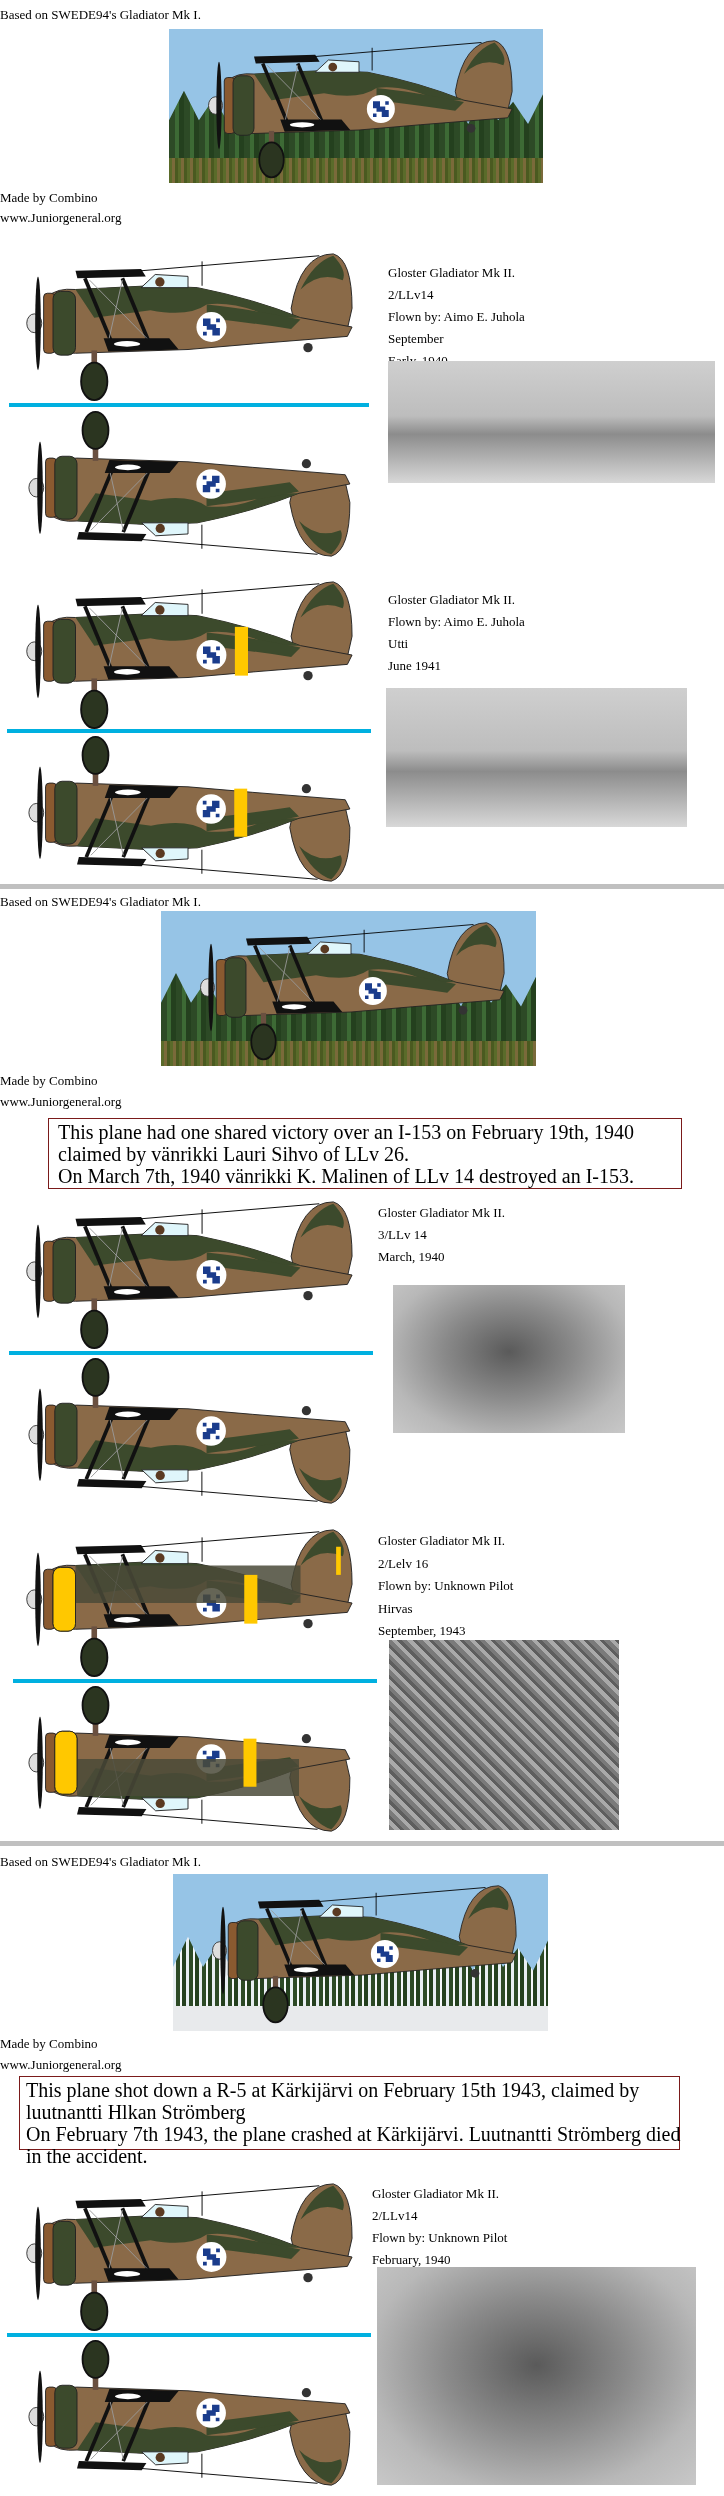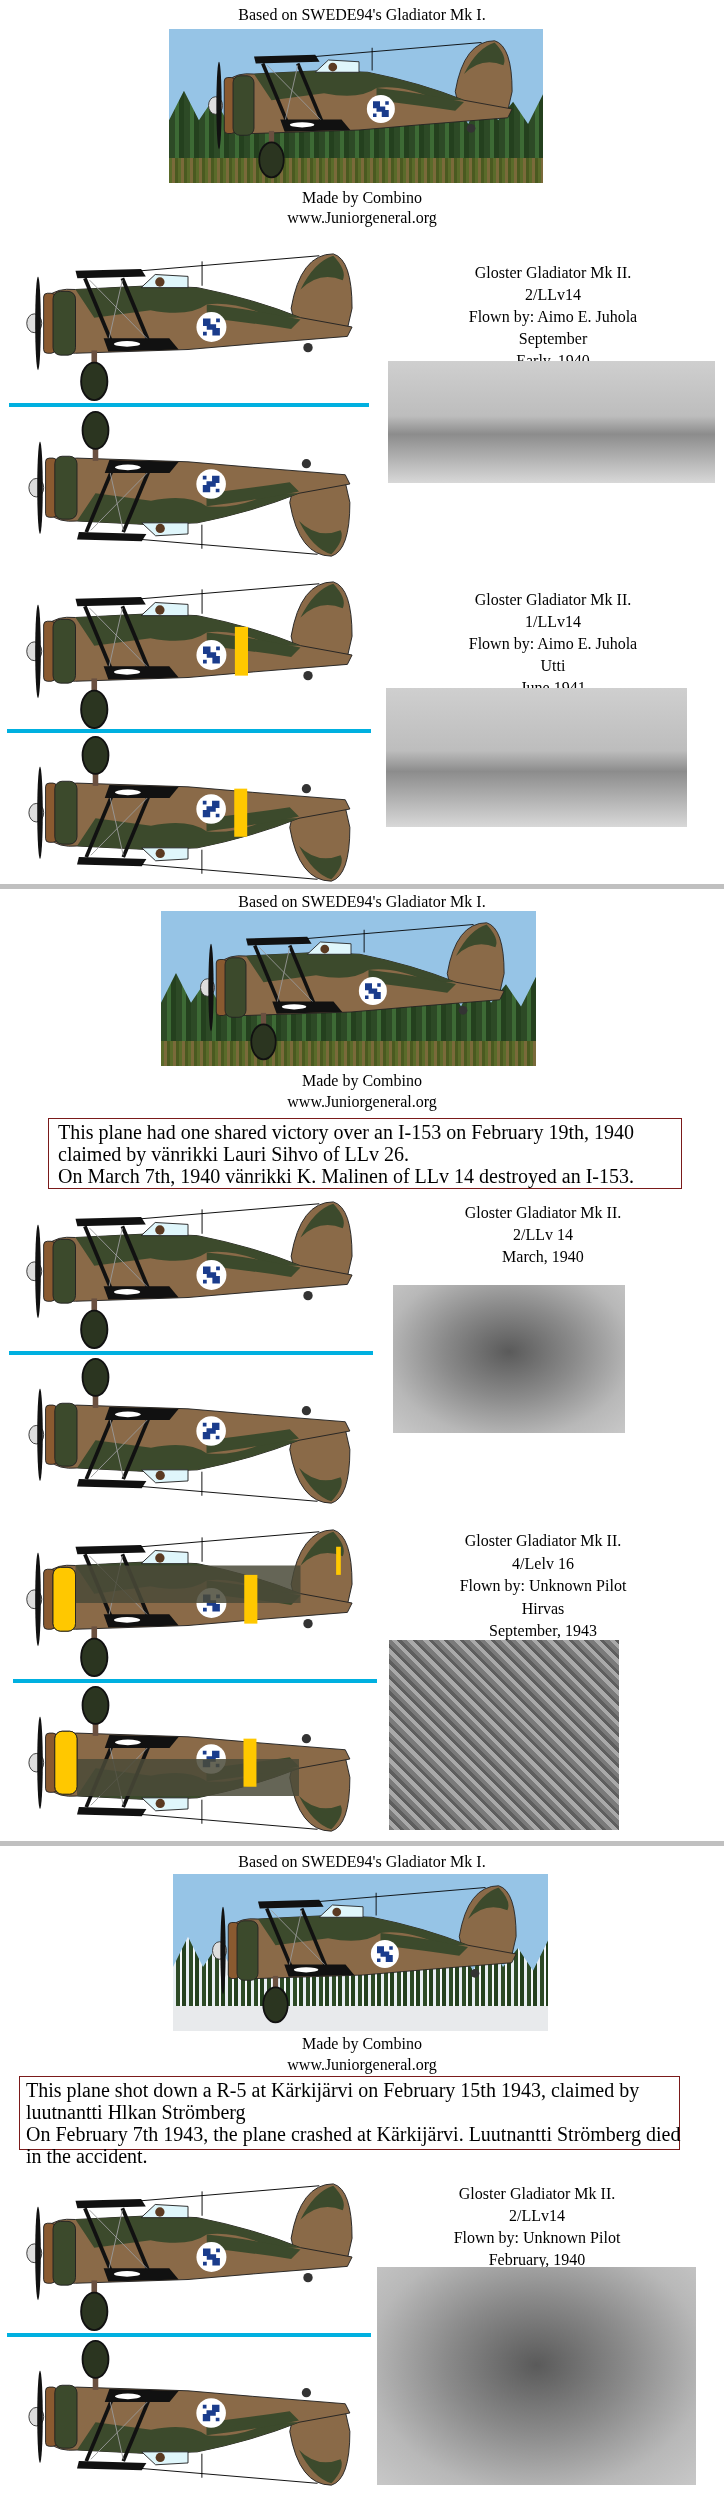--- a/index.html
+++ b/index.html
@@ -1,19 +1,19 @@
 <!DOCTYPE html>
 <html><head>
 <meta charset="utf-8">
 <style>
   html, body { margin:0; padding:0; background:#ffffff; }
   body { width:724px; height:2496px; position:relative; overflow:hidden;
          font-family:"Liberation Serif", "DejaVu Serif", serif; color:#000; }
   .abs { position:absolute; }
-  .ctext { text-align:center; font-size:16px; line-height:22px; white-space:nowrap; }
+  .ctext { text-align:left; font-size:13px; line-height:22px; white-space:nowrap; }
   .sep { position:absolute; left:0; width:724px; height:5px; background:#c0c0c0; }
   .blueline { position:absolute; height:4px; background:#00b0e0; }
   .banner { position:absolute; overflow:hidden; }
   .banner .sky { position:absolute; inset:0; background:#96c4e6; }
   .banner .trees { position:absolute; left:0; right:0; bottom:12%; height:48%;
     background: repeating-linear-gradient(90deg,#2d4a26 0 6px,#3d6a35 6px 10px,#24401e 10px 15px); 
     clip-path: polygon(0% 40%,4% 0%,8% 40%,12% 10%,16% 45%,20% 5%,24% 40%,28% 15%,32% 45%,36% 0%,40% 40%,44% 10%,48% 45%,52% 5%,56% 40%,60% 15%,64% 45%,68% 0%,72% 40%,76% 10%,80% 45%,84% 5%,88% 40%,92% 15%,96% 45%,100% 5%,100% 100%,0% 100%); }
   .banner .ground { position:absolute; left:0; right:0; bottom:0; height:16%;
     background: repeating-linear-gradient(90deg,#5a6b2a 0 3px,#7a6a3a 3px 6px,#4a5a20 6px 9px); }
   .banner.snow .trees { background: repeating-linear-gradient(90deg,#e8eef2 0 3px,#2d4a26 3px 7px,#f5f8fa 7px 9px,#24401e 9px 13px); }
@@ -97,21 +97,20 @@
       <use href="#gladiator-gb"></use>
     </svg>
   <div class="photo" style="left:388px;top:361px;width:327px;height:122px;"></div>
 
   <svg class="plane" style="left:8px;top:580px" width="360" height="150" viewBox="0 0 360 160">
     <use href="#gladiator-gb"></use>
     <rect x="230" y="50" width="14" height="52" fill="#ffc800"></rect>
   </svg>
   <div class="abs ctext" style="left:388px;top:589px;width:330px;">
     <div>Gloster Gladiator Mk II.</div>
-    <div>1/LLv14</div>
     <div>Flown by: Aimo E. Juhola</div>
     <div>Utti</div>
     <div>June 1941</div>
   </div>
   <div class="blueline" style="left:7px;top:729px;width:364px;"></div>
   <svg class="plane" style="left:8px;top:735px;transform:scaleY(-1)" width="360" height="148" viewBox="0 0 360 160">
     <use href="#gladiator-gb"></use>
     <rect x="230" y="50" width="14" height="52" fill="#ffc800"></rect>
   </svg>
   <div class="photo" style="left:386px;top:688px;width:301px;height:139px;"></div>
@@ -135,39 +134,39 @@
     <div>This plane had one shared victory over an I-153 on February 19th, 1940</div>
     <div>claimed by vänrikki Lauri Sihvo of LLv 26.</div>
     <div>On March 7th, 1940 vänrikki K. Malinen of LLv 14 destroyed an I-153.</div>
   </div>
 
   <svg class="plane" style="left:8px;top:1200px" width="360" height="150" viewBox="0 0 360 160">
       <use href="#gladiator-gb"></use>
     </svg>
   <div class="abs ctext" style="left:378px;top:1202px;width:330px;">
     <div>Gloster Gladiator Mk II.</div>
-    <div>2/LLv 14</div>
+    <div>3/LLv 14</div>
     <div>March, 1940</div>
   </div>
   <div class="blueline" style="left:9px;top:1351px;width:364px;"></div>
   <svg class="plane" style="left:8px;top:1357px;transform:scaleY(-1)" width="360" height="148" viewBox="0 0 360 160">
       <use href="#gladiator-gb"></use>
     </svg>
   <div class="photo dark" style="left:393px;top:1285px;width:232px;height:148px;"></div>
 
   <svg class="plane" style="left:8px;top:1528px" width="360" height="150" viewBox="0 0 360 160">
     <use href="#gladiator-gb"></use>
     <rect x="60" y="40" width="240" height="40" fill="#4a4a38" opacity="0.85"></rect>
     <rect x="36" y="42" width="24" height="68" rx="8" fill="#ffc800" stroke="#222"></rect>
     <rect x="240" y="50" width="14" height="52" fill="#ffc800"></rect>
     <rect x="338" y="20" width="5" height="30" fill="#ffc800"></rect>
   </svg>
   <div class="abs ctext" style="left:378px;top:1530px;width:330px;line-height:22.5px;">
     <div>Gloster Gladiator Mk II.</div>
-    <div>4/Lelv 16</div>
+    <div>2/Lelv 16</div>
     <div>Flown by: Unknown Pilot</div>
     <div>Hirvas</div>
     <div>September, 1943</div>
   </div>
   <div class="blueline" style="left:13px;top:1679px;width:364px;"></div>
   <svg class="plane" style="left:8px;top:1685px;transform:scaleY(-1)" width="360" height="148" viewBox="0 0 360 160">
     <use href="#gladiator-gb"></use>
     <rect x="60" y="40" width="240" height="40" fill="#4a4a38" opacity="0.85"></rect>
     <rect x="36" y="42" width="24" height="68" rx="8" fill="#ffc800" stroke="#222"></rect>
     <rect x="240" y="50" width="14" height="52" fill="#ffc800"></rect>

